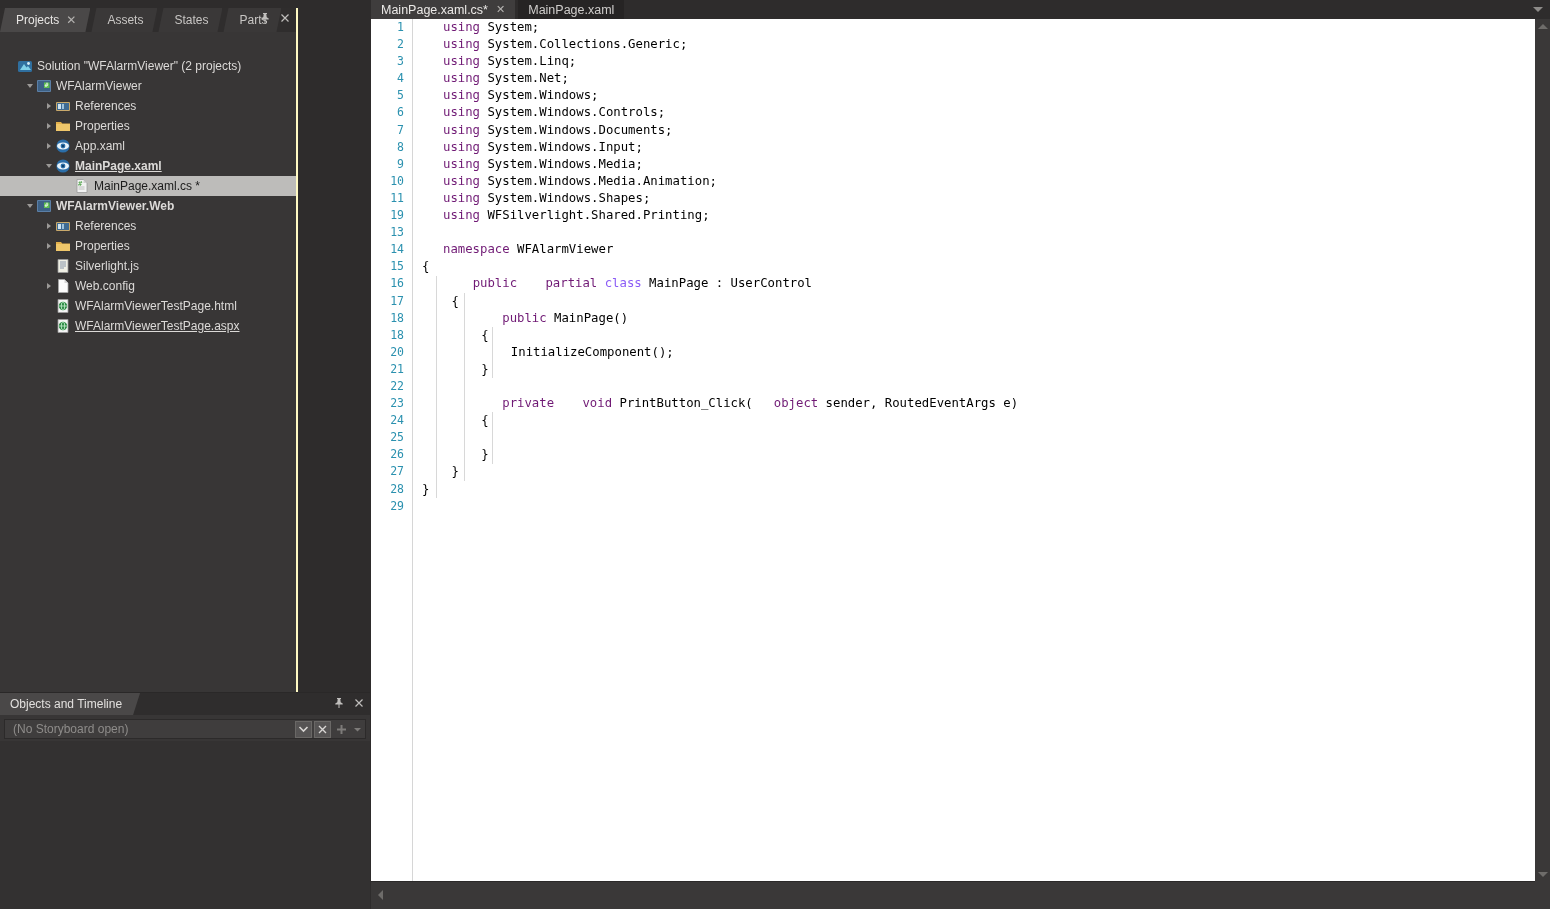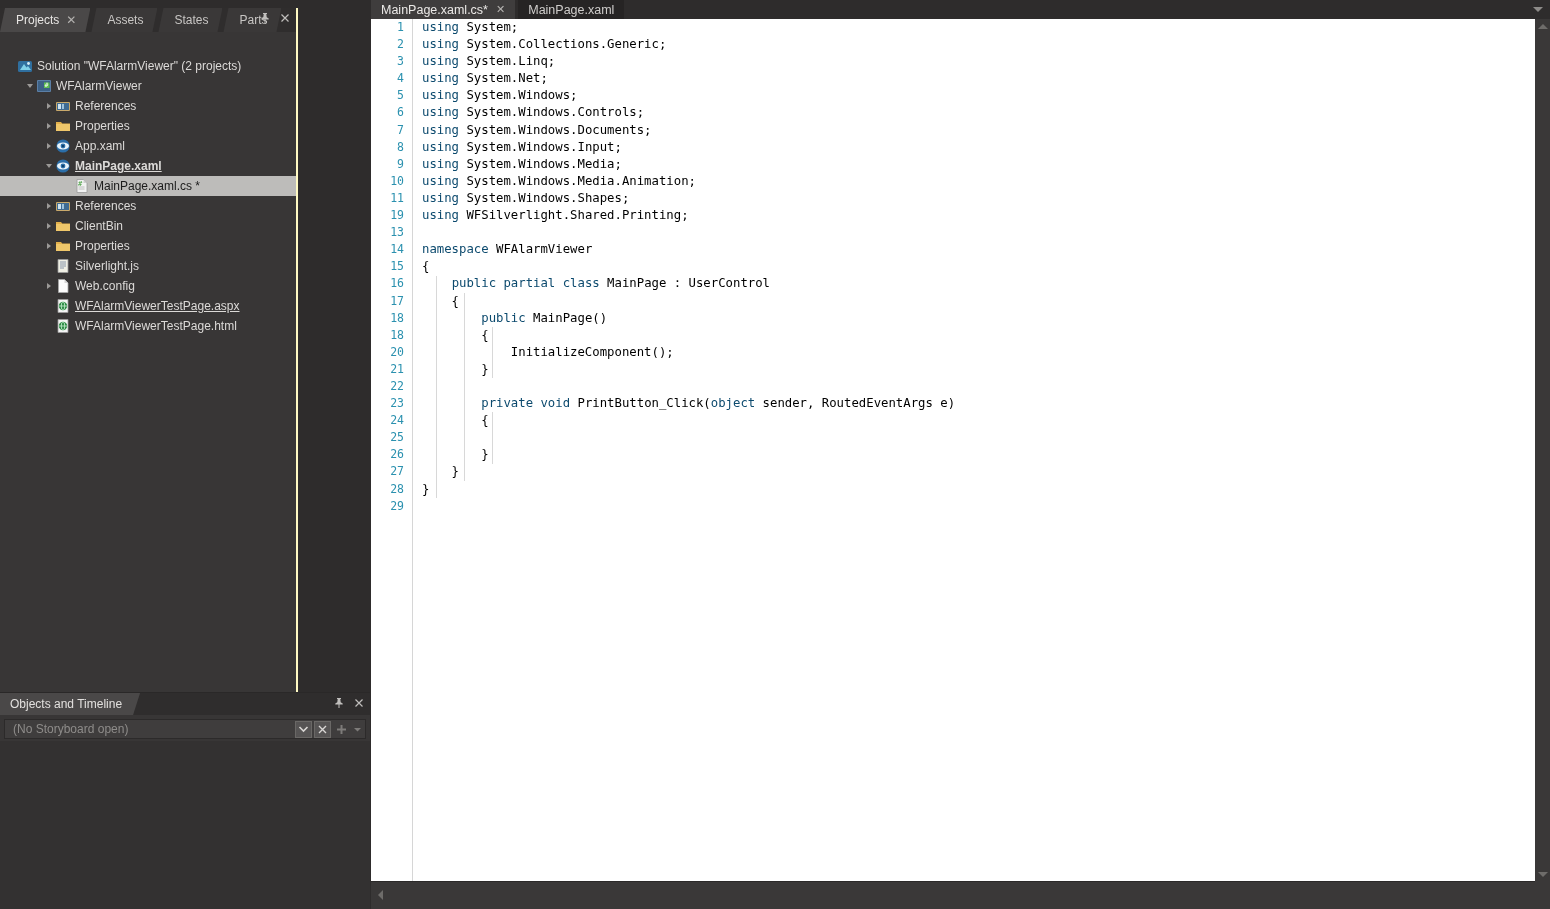--- a/index.html
+++ b/index.html
@@ -124,22 +124,22 @@
     color: #2b91af; font-family: "DejaVu Sans Mono", monospace; font-size: 11.5px;
     line-height: 17.1px;
   }
   .gutter-line {
     position: absolute; left: 41px; top: 0; bottom: 0; width: 1px; background: #d6d6d6;
   }
   .ctext {
     flex: 1; font-family: "DejaVu Sans Mono", monospace; font-size: 12.3px;
     line-height: 17.1px; color: #000000; white-space: pre; padding-left: 13px;
   }
-  .kw { color: #0c4a6e; }
-  .ctl { color: #0c4a6e; }
+  .kw { color: #701a75; margin-left: 21px; }
+  .ctl { color: #8b5cf6; }
 
   
   .iguide { position: absolute; width: 1px; background: #d8d8d8; }
 
   
   #vscroll {
     position: absolute; right: 0; top: 19px; width: 15px; bottom: 28px; background: #3a3838;
   }
   #vscroll .arrow {
     position: absolute; left: 0; width: 15px; height: 14px;
@@ -289,20 +289,35 @@
             <svg viewBox="0 0 16 16" width="16" height="16">
               <path d="M3 1.5h6.5L13 5v9.5H3z" fill="#f2f2f2" stroke="#9a9a9a" stroke-width="0.8"></path>
               <path d="M9.5 1.5L13 5H9.5z" fill="#cfcfcf"></path>
               <text x="6" y="7.5" font-size="7" font-family="monospace" fill="#3d9b35" text-anchor="middle">#</text>
               <path d="M4.5 9h6M4.5 11h6" stroke="#b0b0b0" stroke-width="0.8"></path>
             </svg>
           </span>
           <span class="tlabel">MainPage.xaml.cs *</span>
         </div>
         <div class="trow">
+          <span style="display: inline-block; flex: 0 0 auto; width: 23px; height: 20px;"></span>
+          <span class="twist open">
+            <i></i>
+          </span>
+          <span class="tico">
+            <svg viewBox="0 0 16 16" width="16" height="16">
+              <rect x="1" y="2" width="14" height="12" rx="1" fill="#5b7fa6"></rect>
+              <rect x="2" y="3" width="12" height="10" fill="#3d6186"></rect>
+              <path d="M8 4.5h5.5v5.5H8z" fill="#5fbf52"></path>
+              <text x="10.6" y="9.4" font-size="6" font-family="monospace" fill="#ffffff" text-anchor="middle">#</text>
+            </svg>
+          </span>
+          <span class="tlabel bold">WFAlarmViewer.Web</span>
+        </div>
+        <div class="trow">
           <span style="display: inline-block; flex: 0 0 auto; width: 42px; height: 20px;"></span>
           <span class="twist closed">
             <i></i>
           </span>
           <span class="tico">
             <svg viewBox="0 0 16 16" width="16" height="16">
               <rect x="1" y="4" width="14" height="9" rx="1" fill="#c9a96b"></rect>
               <rect x="2" y="5" width="12" height="7" fill="#3f6b93"></rect>
               <rect x="3" y="6" width="3" height="5" fill="#cfe4f2"></rect>
               <rect x="7" y="6" width="2" height="5" fill="#9fc3dd"></rect>
@@ -314,33 +329,20 @@
           <span style="display: inline-block; flex: 0 0 auto; width: 42px; height: 20px;"></span>
           <span class="twist closed">
             <i></i>
           </span>
           <span class="tico">
             <svg viewBox="0 0 16 16" width="16" height="16">
               <path d="M1 4h5l1.3 1.6H15V13H1z" fill="#e3b04b"></path>
               <path d="M1 6h14v7H1z" fill="#f0c76a"></path>
             </svg>
           </span>
-          <span class="tlabel">ClientBin</span>
-        </div>
-        <div class="trow">
-          <span style="display: inline-block; flex: 0 0 auto; width: 42px; height: 20px;"></span>
-          <span class="twist closed">
-            <i></i>
-          </span>
-          <span class="tico">
-            <svg viewBox="0 0 16 16" width="16" height="16">
-              <path d="M1 4h5l1.3 1.6H15V13H1z" fill="#e3b04b"></path>
-              <path d="M1 6h14v7H1z" fill="#f0c76a"></path>
-            </svg>
-          </span>
           <span class="tlabel">Properties</span>
         </div>
         <div class="trow">
           <span style="display: inline-block; flex: 0 0 auto; width: 42px; height: 20px;"></span>
           <span class="twist"></span>
           <span class="tico">
             <svg viewBox="0 0 16 16" width="16" height="16">
               <path d="M3 1.5h10v13H3z" fill="#efefe4" stroke="#9a9a9a" stroke-width="0.8"></path>
               <path d="M5 4h6M5 6h6M5 8h6M5 10h4" stroke="#7d8ca3" stroke-width="0.9"></path>
             </svg>
@@ -364,34 +366,34 @@
           <span style="display: inline-block; flex: 0 0 auto; width: 42px; height: 20px;"></span>
           <span class="twist"></span>
           <span class="tico">
             <svg viewBox="0 0 16 16" width="16" height="16">
               <path d="M3 1.5h10v13H3z" fill="#f4f4f4" stroke="#9a9a9a" stroke-width="0.8"></path>
               <circle cx="8" cy="8" r="4.2" fill="#2e8b45"></circle>
               <ellipse cx="8" cy="8" rx="1.7" ry="4.2" fill="none" stroke="#c9f0d4" stroke-width="0.8"></ellipse>
               <path d="M3.9 8h8.2" stroke="#c9f0d4" stroke-width="0.8"></path>
             </svg>
           </span>
-          <span class="tlabel ul">WFAlarmViewerTestPage.aspx</span>
+          <span class="tlabel">WFAlarmViewerTestPage.html</span>
         </div>
         <div class="trow">
           <span style="display: inline-block; flex: 0 0 auto; width: 42px; height: 20px;"></span>
           <span class="twist"></span>
           <span class="tico">
             <svg viewBox="0 0 16 16" width="16" height="16">
               <path d="M3 1.5h10v13H3z" fill="#f4f4f4" stroke="#9a9a9a" stroke-width="0.8"></path>
               <circle cx="8" cy="8" r="4.2" fill="#2e8b45"></circle>
               <ellipse cx="8" cy="8" rx="1.7" ry="4.2" fill="none" stroke="#c9f0d4" stroke-width="0.8"></ellipse>
               <path d="M3.9 8h8.2" stroke="#c9f0d4" stroke-width="0.8"></path>
             </svg>
           </span>
-          <span class="tlabel">WFAlarmViewerTestPage.html</span>
+          <span class="tlabel ul">WFAlarmViewerTestPage.aspx</span>
         </div>
       </div>
   </div>
 
   <div id="objects-panel">
     <div class="ot-tabstrip">
       <div class="ot-tab">
         <span>Objects and Timeline</span>
       </div>
       <div class="panel-pin-area">

